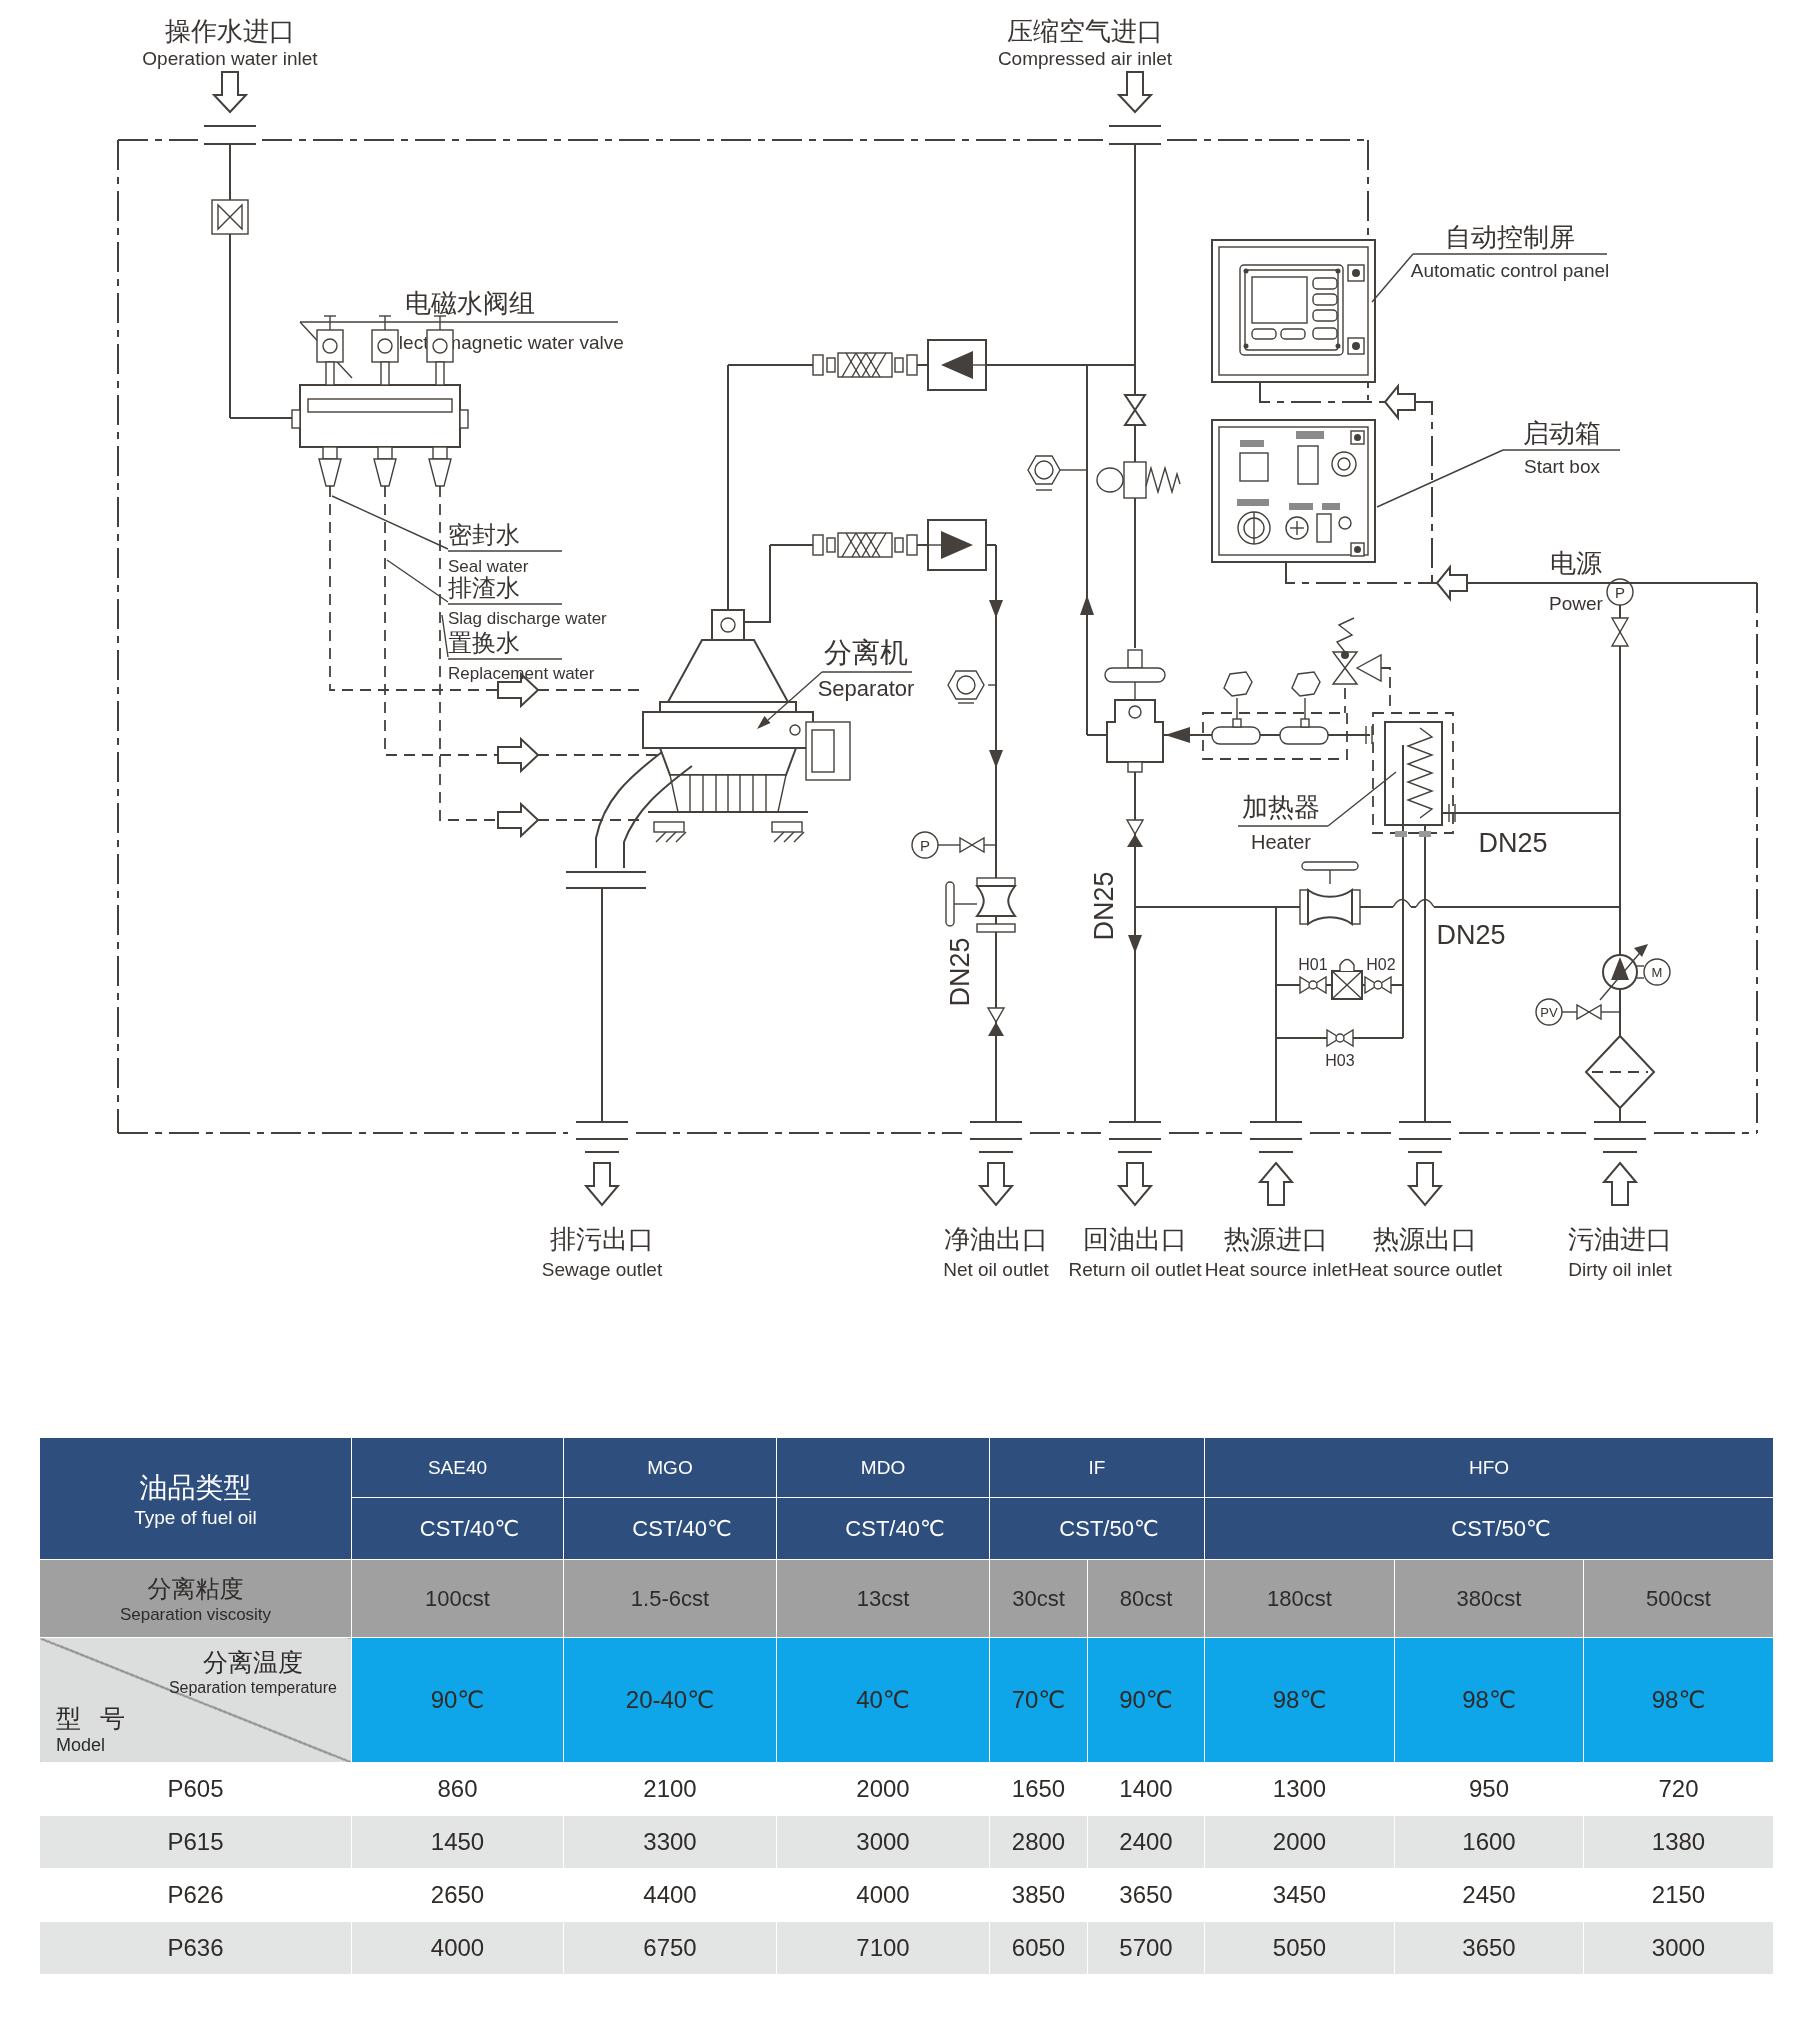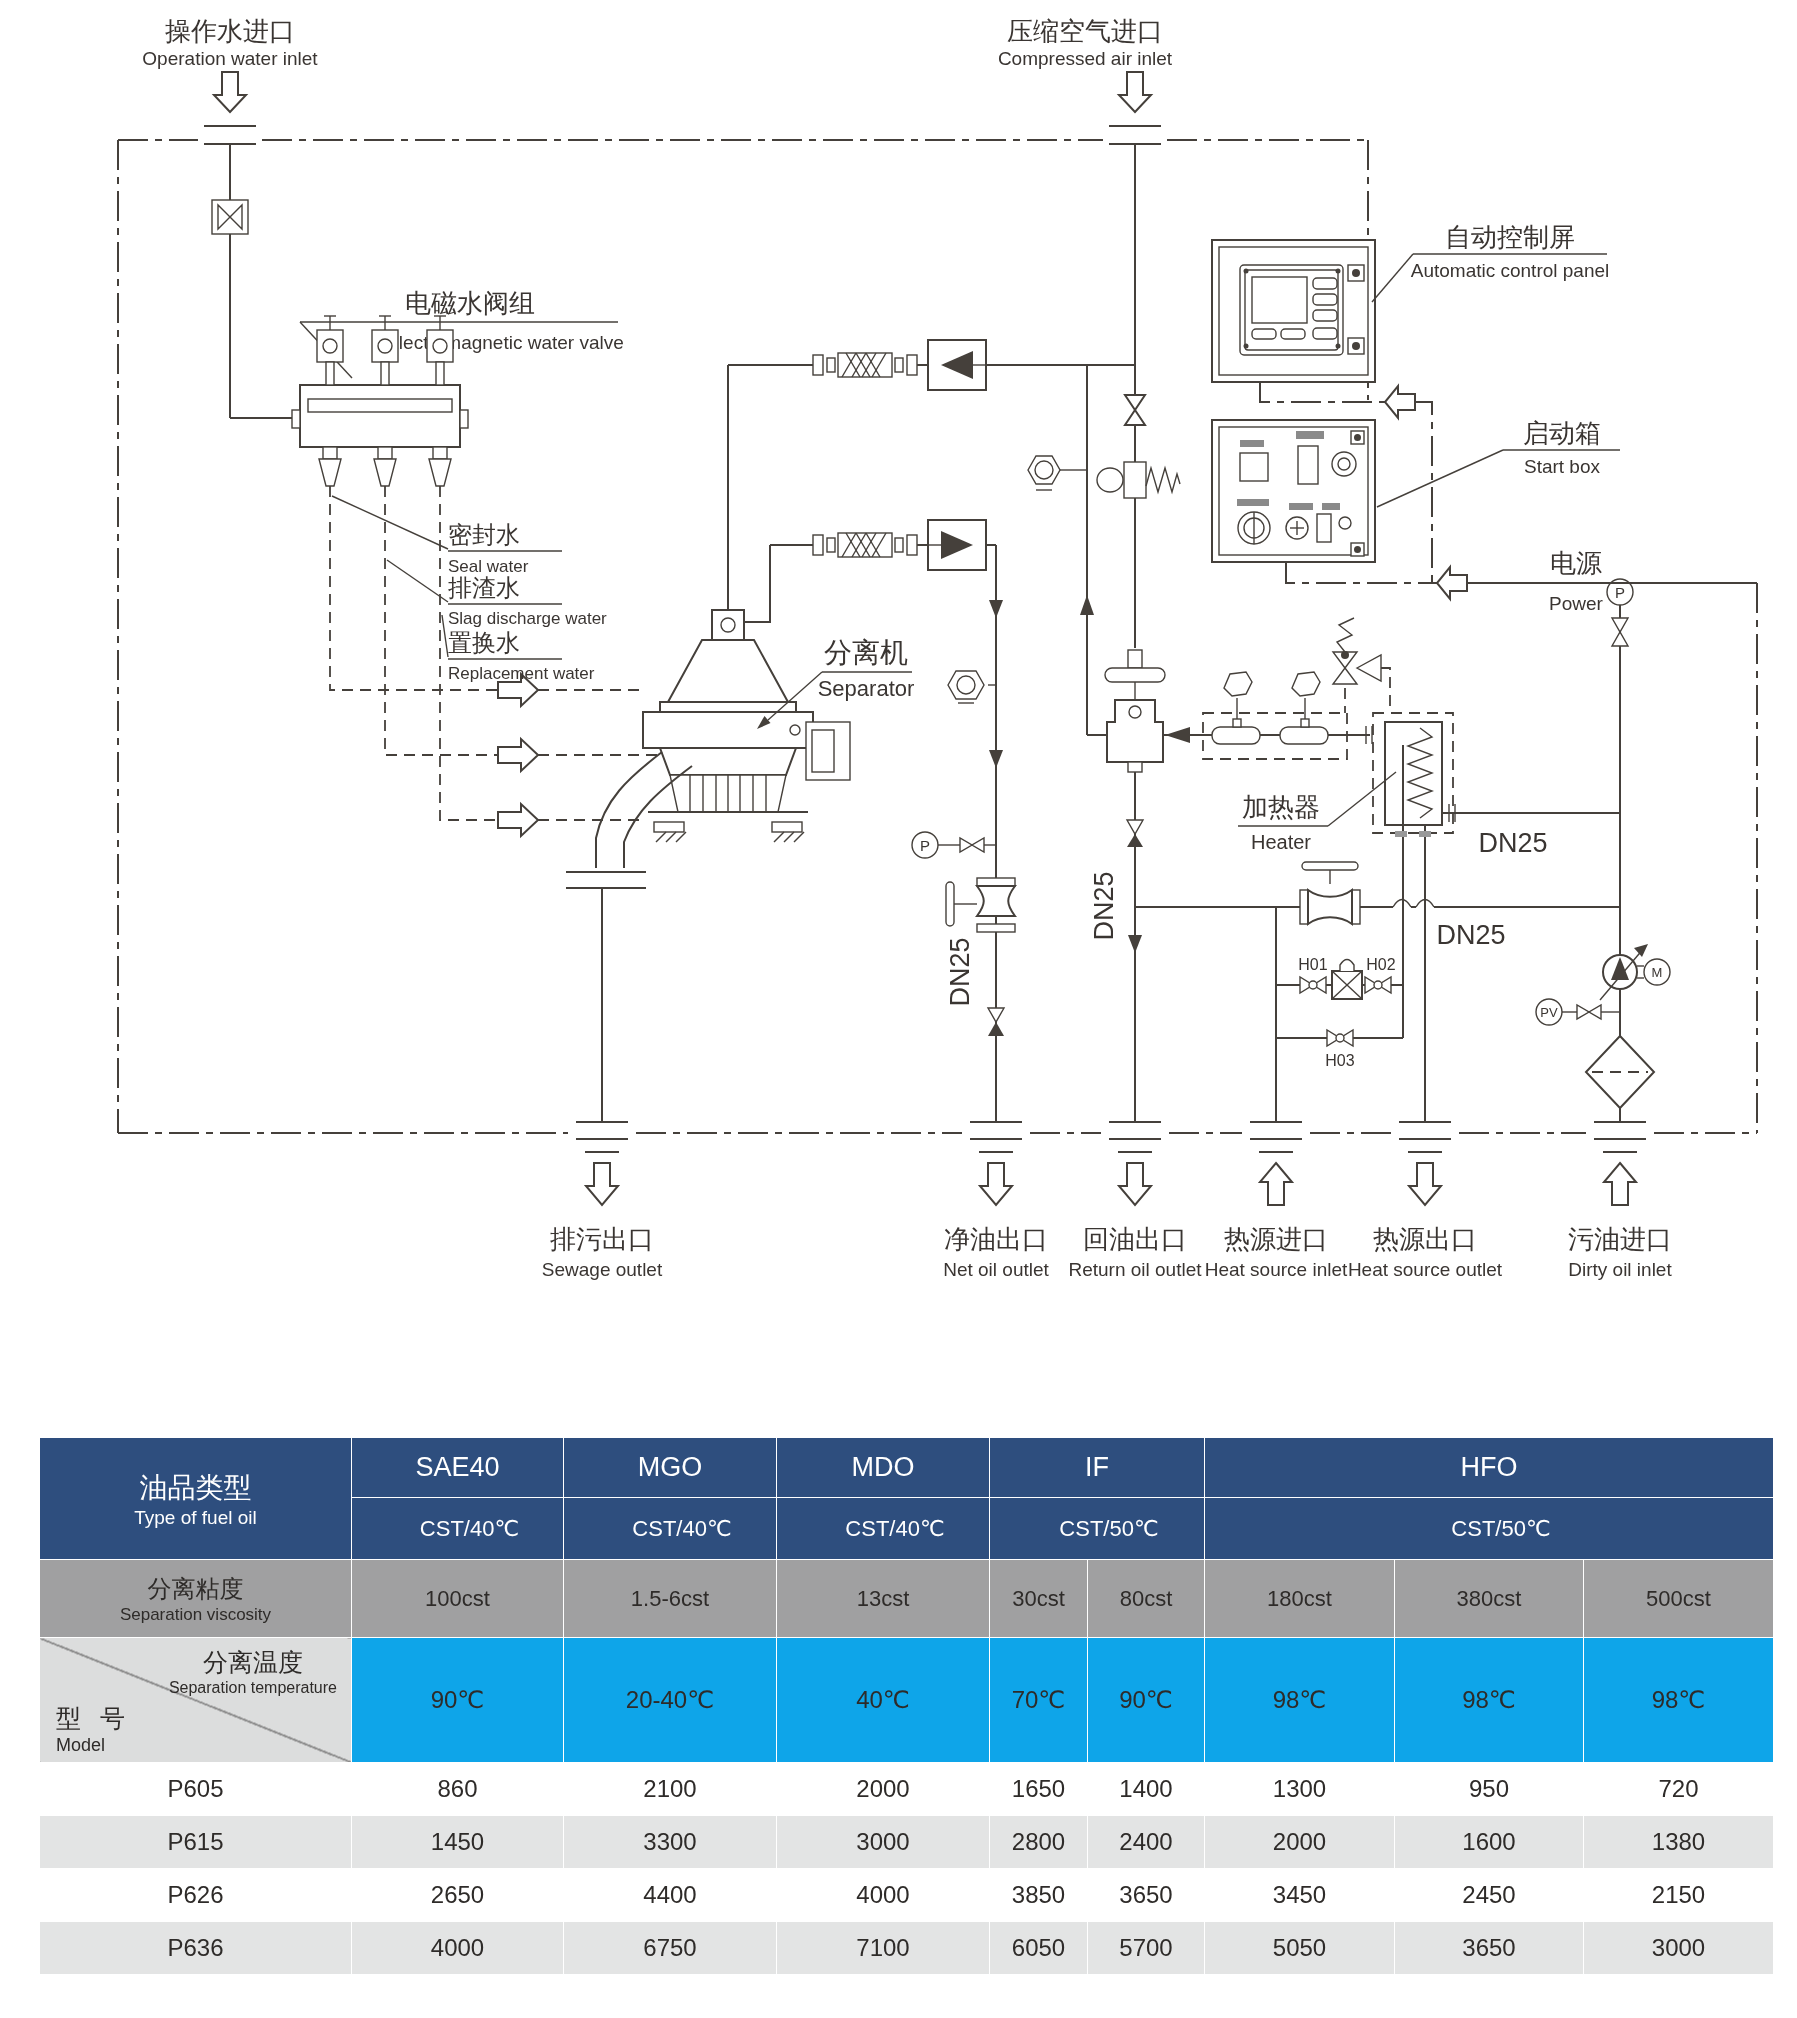--- a/index.html
+++ b/index.html
@@ -18,21 +18,21 @@
   .gray{fill:#999;stroke:none;}
   .zh{font-size:26px;} .zh24{font-size:24px;} .zh28{font-size:28px;}
   .en{font-size:19px;} .en17{font-size:17px;} .en20{font-size:20px;} .en22{font-size:22px;}
   .tag{font-size:16px;} .dn{font-size:27px;} .gz{font-size:15px;} .gz13{font-size:13px;}
   .mid{text-anchor:middle;}
 
   
   #spec-table{position:absolute;left:39px;top:1437px;width:1734px;border-collapse:collapse;table-layout:fixed;}
   #spec-table td{border:1.5px solid #fff;text-align:center;vertical-align:middle;padding:0;color:#2e2b29;}
   .hd{background:#2e4e7e;color:#fff !important;}
-  .hd .big{font-size:27px;margin-top:22px;} .hd .cst{font-size:22px;margin-left:24px;}
+  .hd .big{font-size:19px;margin-top:22px;} .hd .cst{font-size:22px;margin-left:24px;}
   .corner-zh{font-size:28px;} .corner-en{font-size:19px;}
   .visc{background:#a0a0a1;}
   .visc .lab-zh{font-size:24px;} .visc .lab-en{font-size:17px;}
   .visc td{font-size:22px;margin-top:40px;}
   .temp-row td{background:#0ea5e9;font-size:24px;}
   .diag-cell{position:relative;background:linear-gradient(to top right,#dcdddd calc(50% - 1px),#8d8d8d calc(50% - 1px),#8d8d8d calc(50% + 1px),#dcdddd calc(50% + 1px)) !important;}
   .diag-top{position:absolute;top:8px;right:14px;text-align:center;}
   .diag-top .t-zh{font-size:25px;} .diag-top .t-en{font-size:16px;line-height:17px;text-align:right;}
   .diag-bot{position:absolute;bottom:6px;left:16px;text-align:left;}
   .diag-bot .m-zh{font-size:25px;letter-spacing:6px;} .diag-bot .m-en{font-size:18px;}

